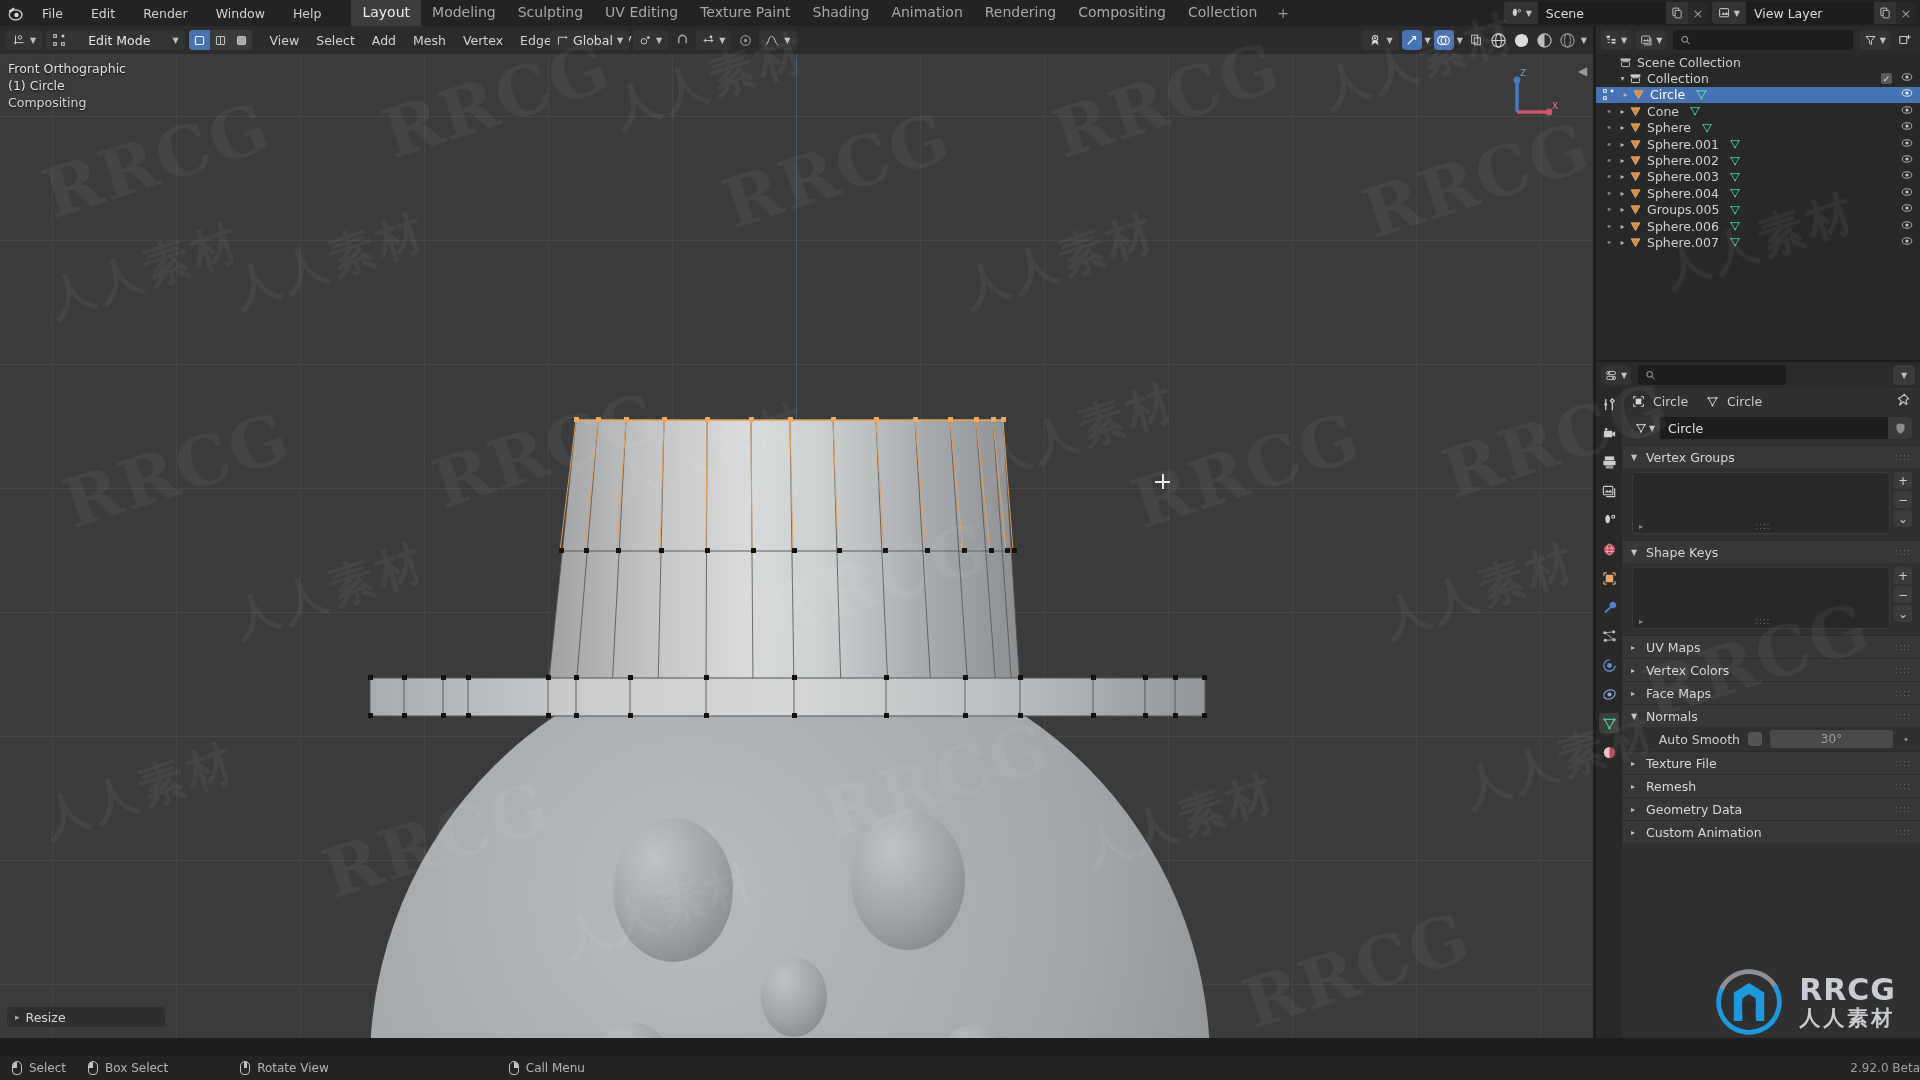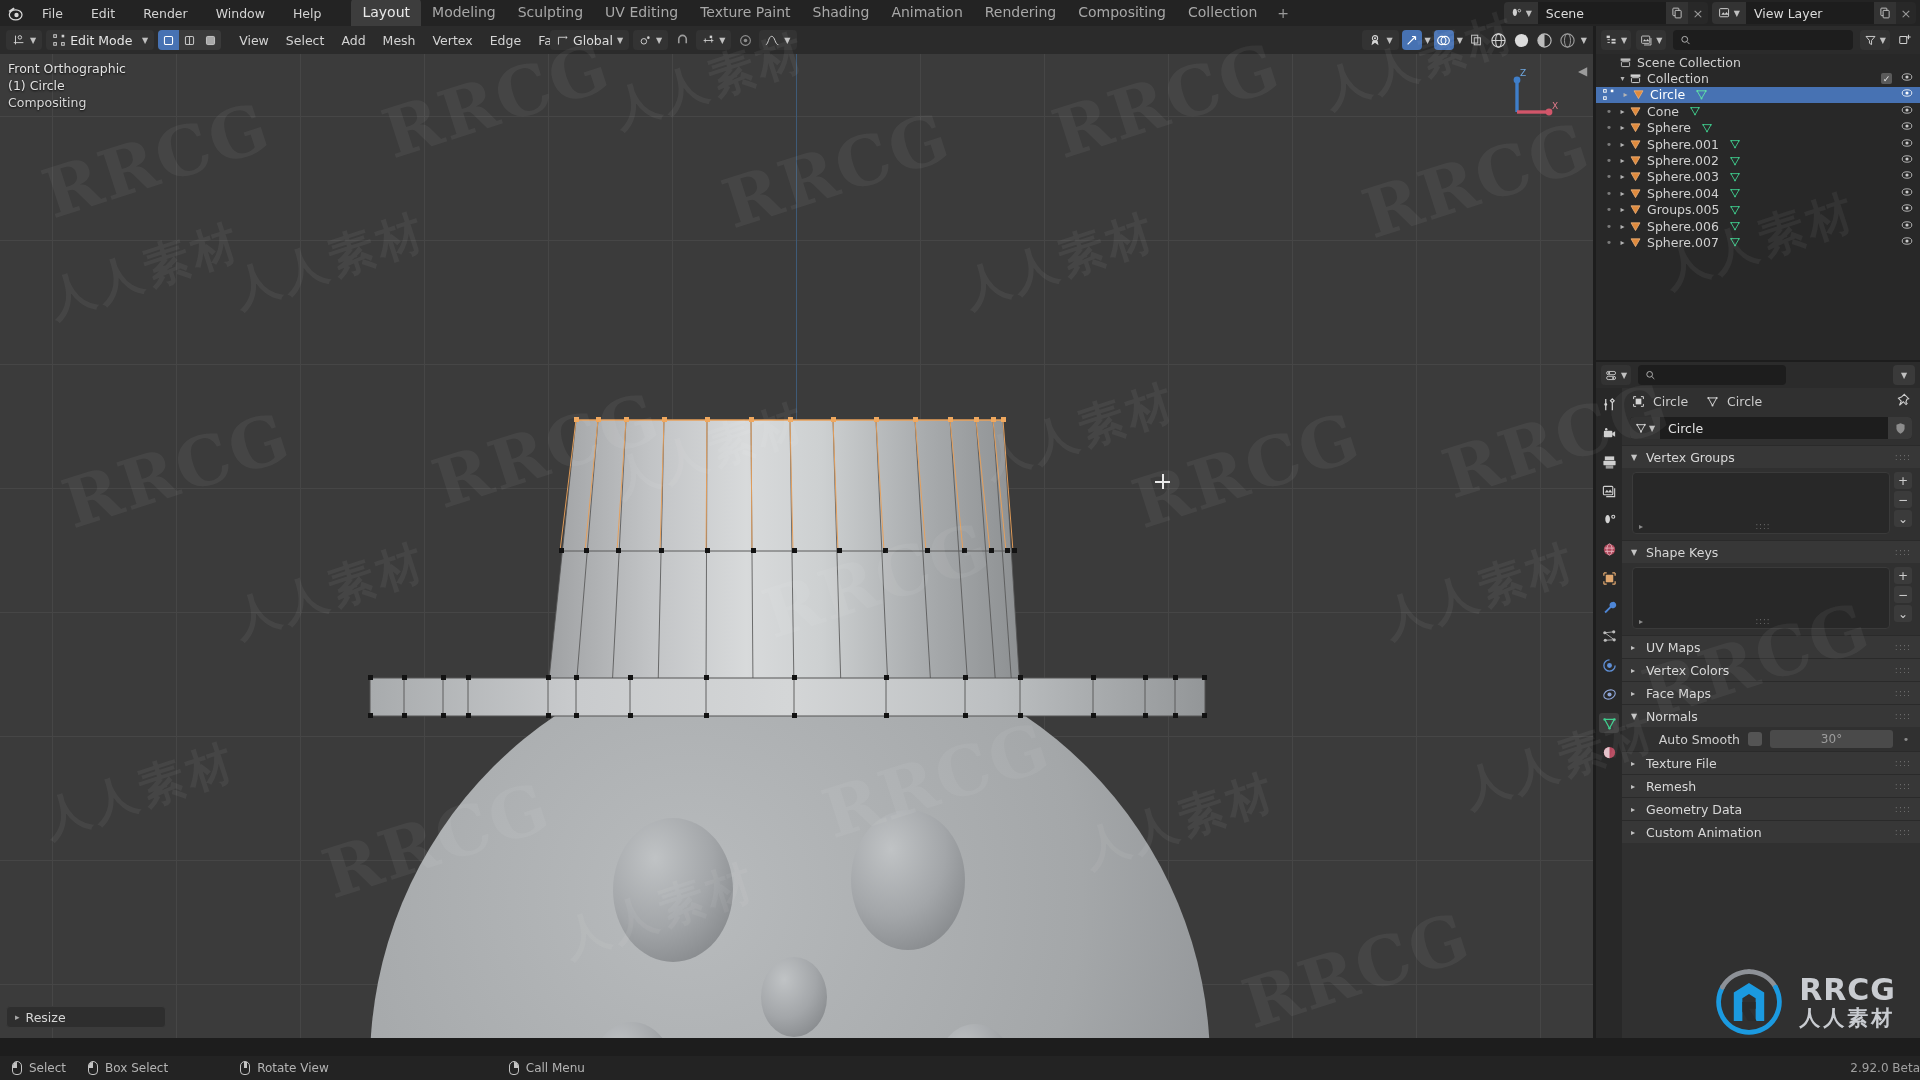--- a/index.html
+++ b/index.html
@@ -24,21 +24,21 @@
     min-width:128px; font-size:12.5px; color:#dcdcdc;}
   .sf-btn { width:22px; height:22px; display:flex; align-items:center; justify-content:center; background:#333; }
   .sf-x { width:20px; height:22px; display:flex; align-items:center; justify-content:center; color:#9a9a9a; }
   .caret { font-size:8px; color:#c0c0c0; }
 
   
   .vp-header { position:absolute; left:0; top:26px; width:1593px; height:28px; background:#2b2b2b;
     display:flex; align-items:center; padding-left:6px; gap:4px; }
   .hbtn { height:20px; display:flex; align-items:center; gap:4px; padding:0 6px; background:#333;
     border-radius:4px; font-size:12.5px; color:#ddd; }
-  .modebox { display:flex; align-items:center; height:20px; background:#333; border-radius:4px; padding:0 6px; gap:4px;
+  .modebox { display:flex; align-items:center; height:20px; background:#333; border-radius:4px; padding:0 6px; gap:22px;
     min-width:108px; font-size:12.5px;}
   .seg { display:flex; height:20px; border-radius:4px; overflow:hidden; background:#333; }
   .seg > div { width:21px; height:20px; display:flex; align-items:center; justify-content:center; background:#3a3a3a;}
   .seg > div.on { background:#4772b3; }
   .mnu { display:flex; align-items:center; gap:1px; margin-left:6px; }
   .mnu span { padding:3px 8px; font-size:12.5px; color:#d3d3d3; border-radius:3px; }
   .vp-header-right { position:absolute; right:6px; top:4px; display:flex; align-items:center; gap:3px; }
   .ico { width:20px; height:20px; display:flex; align-items:center; justify-content:center; }
   .ico.act { background:#4772b3; border-radius:4px; }
 

